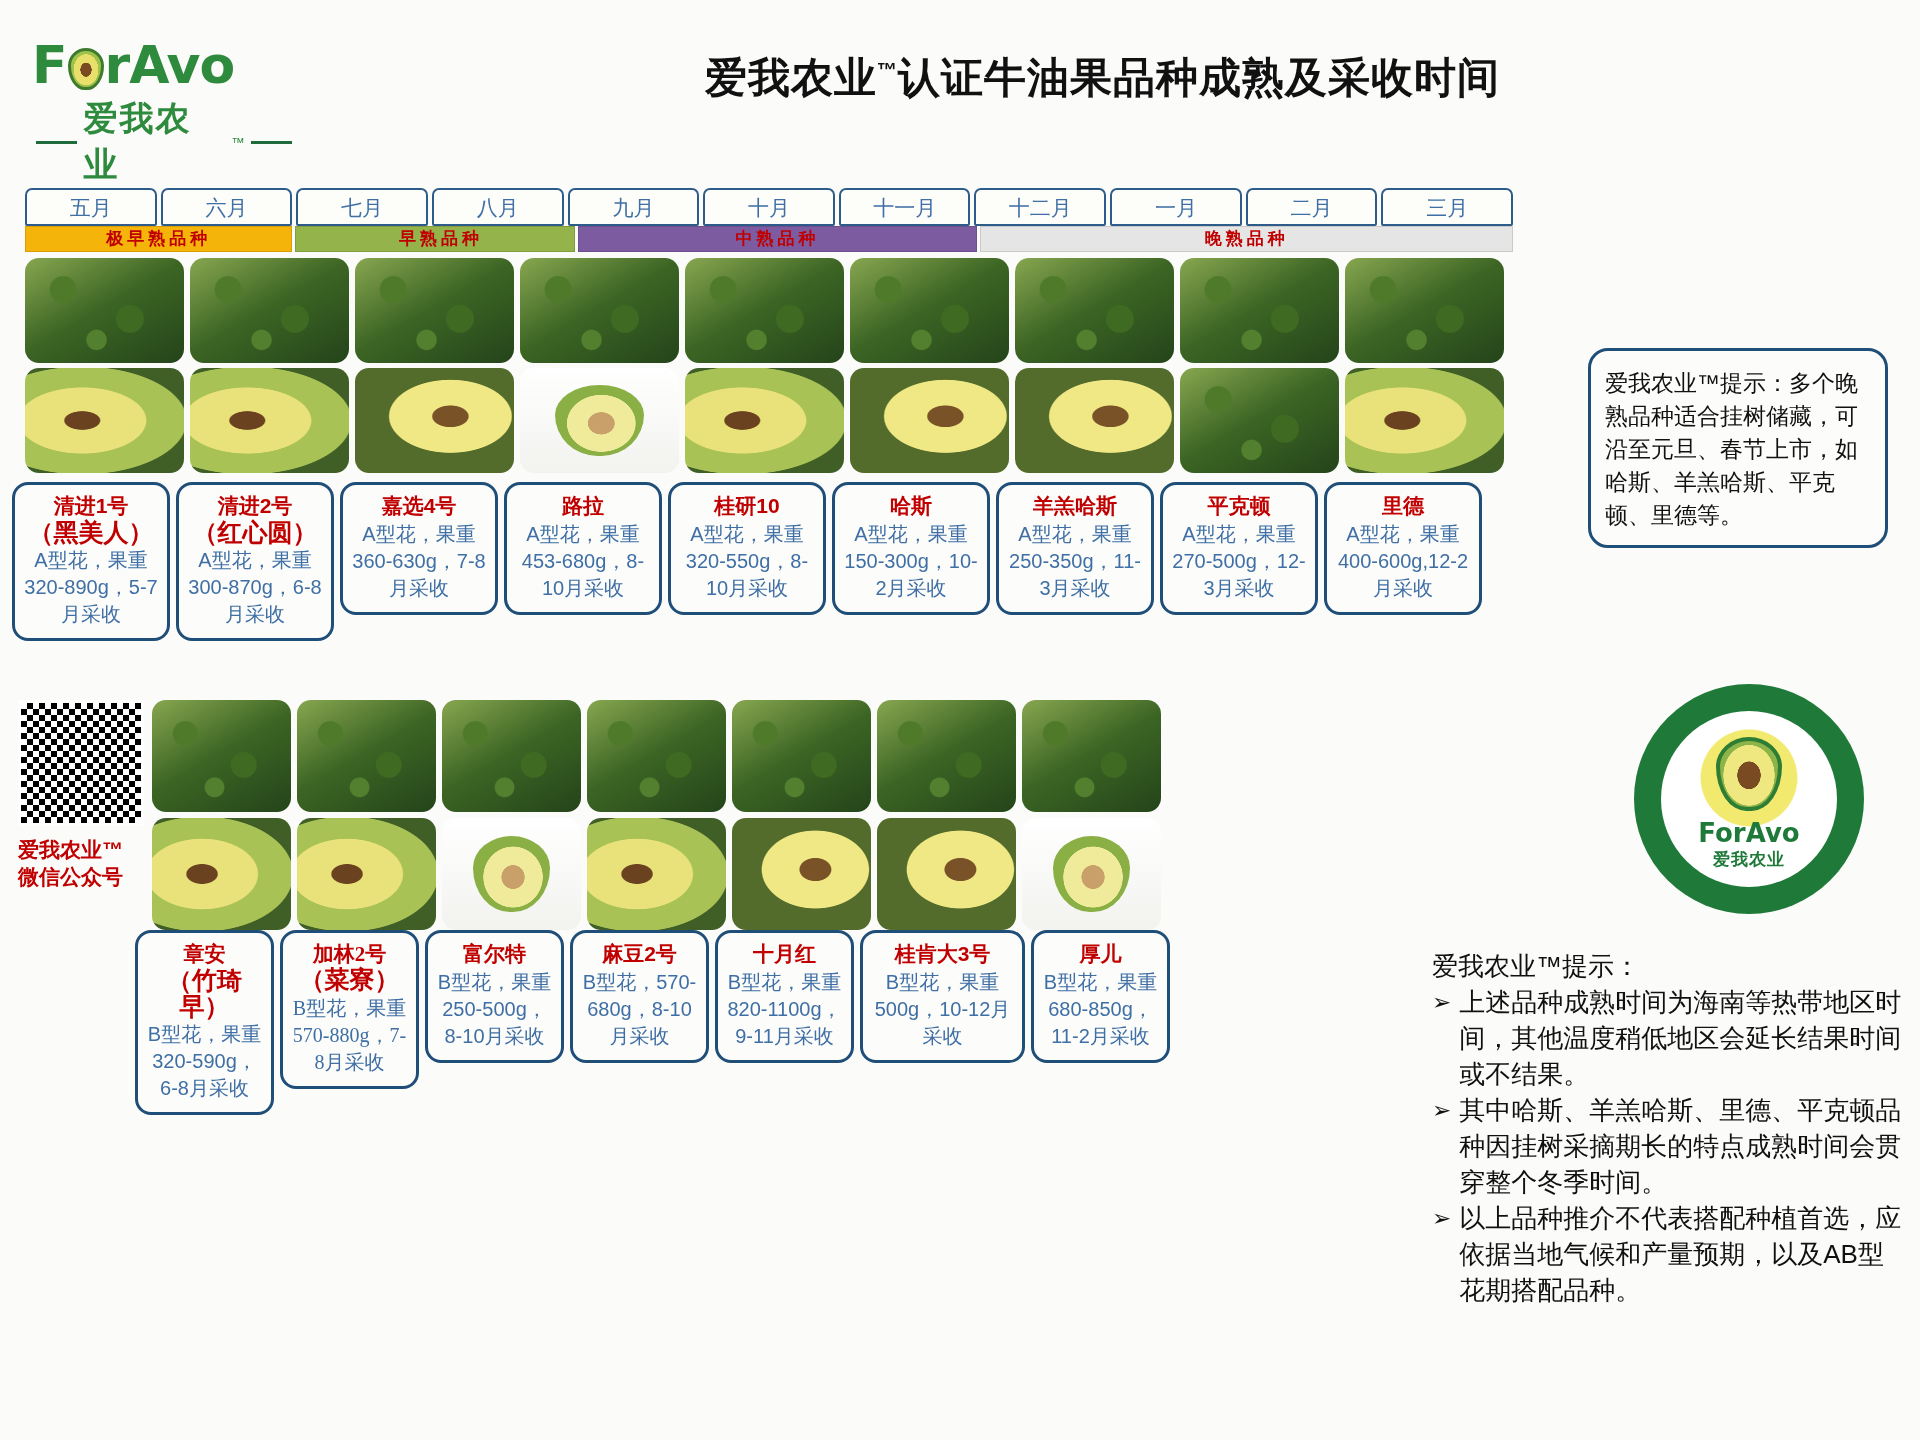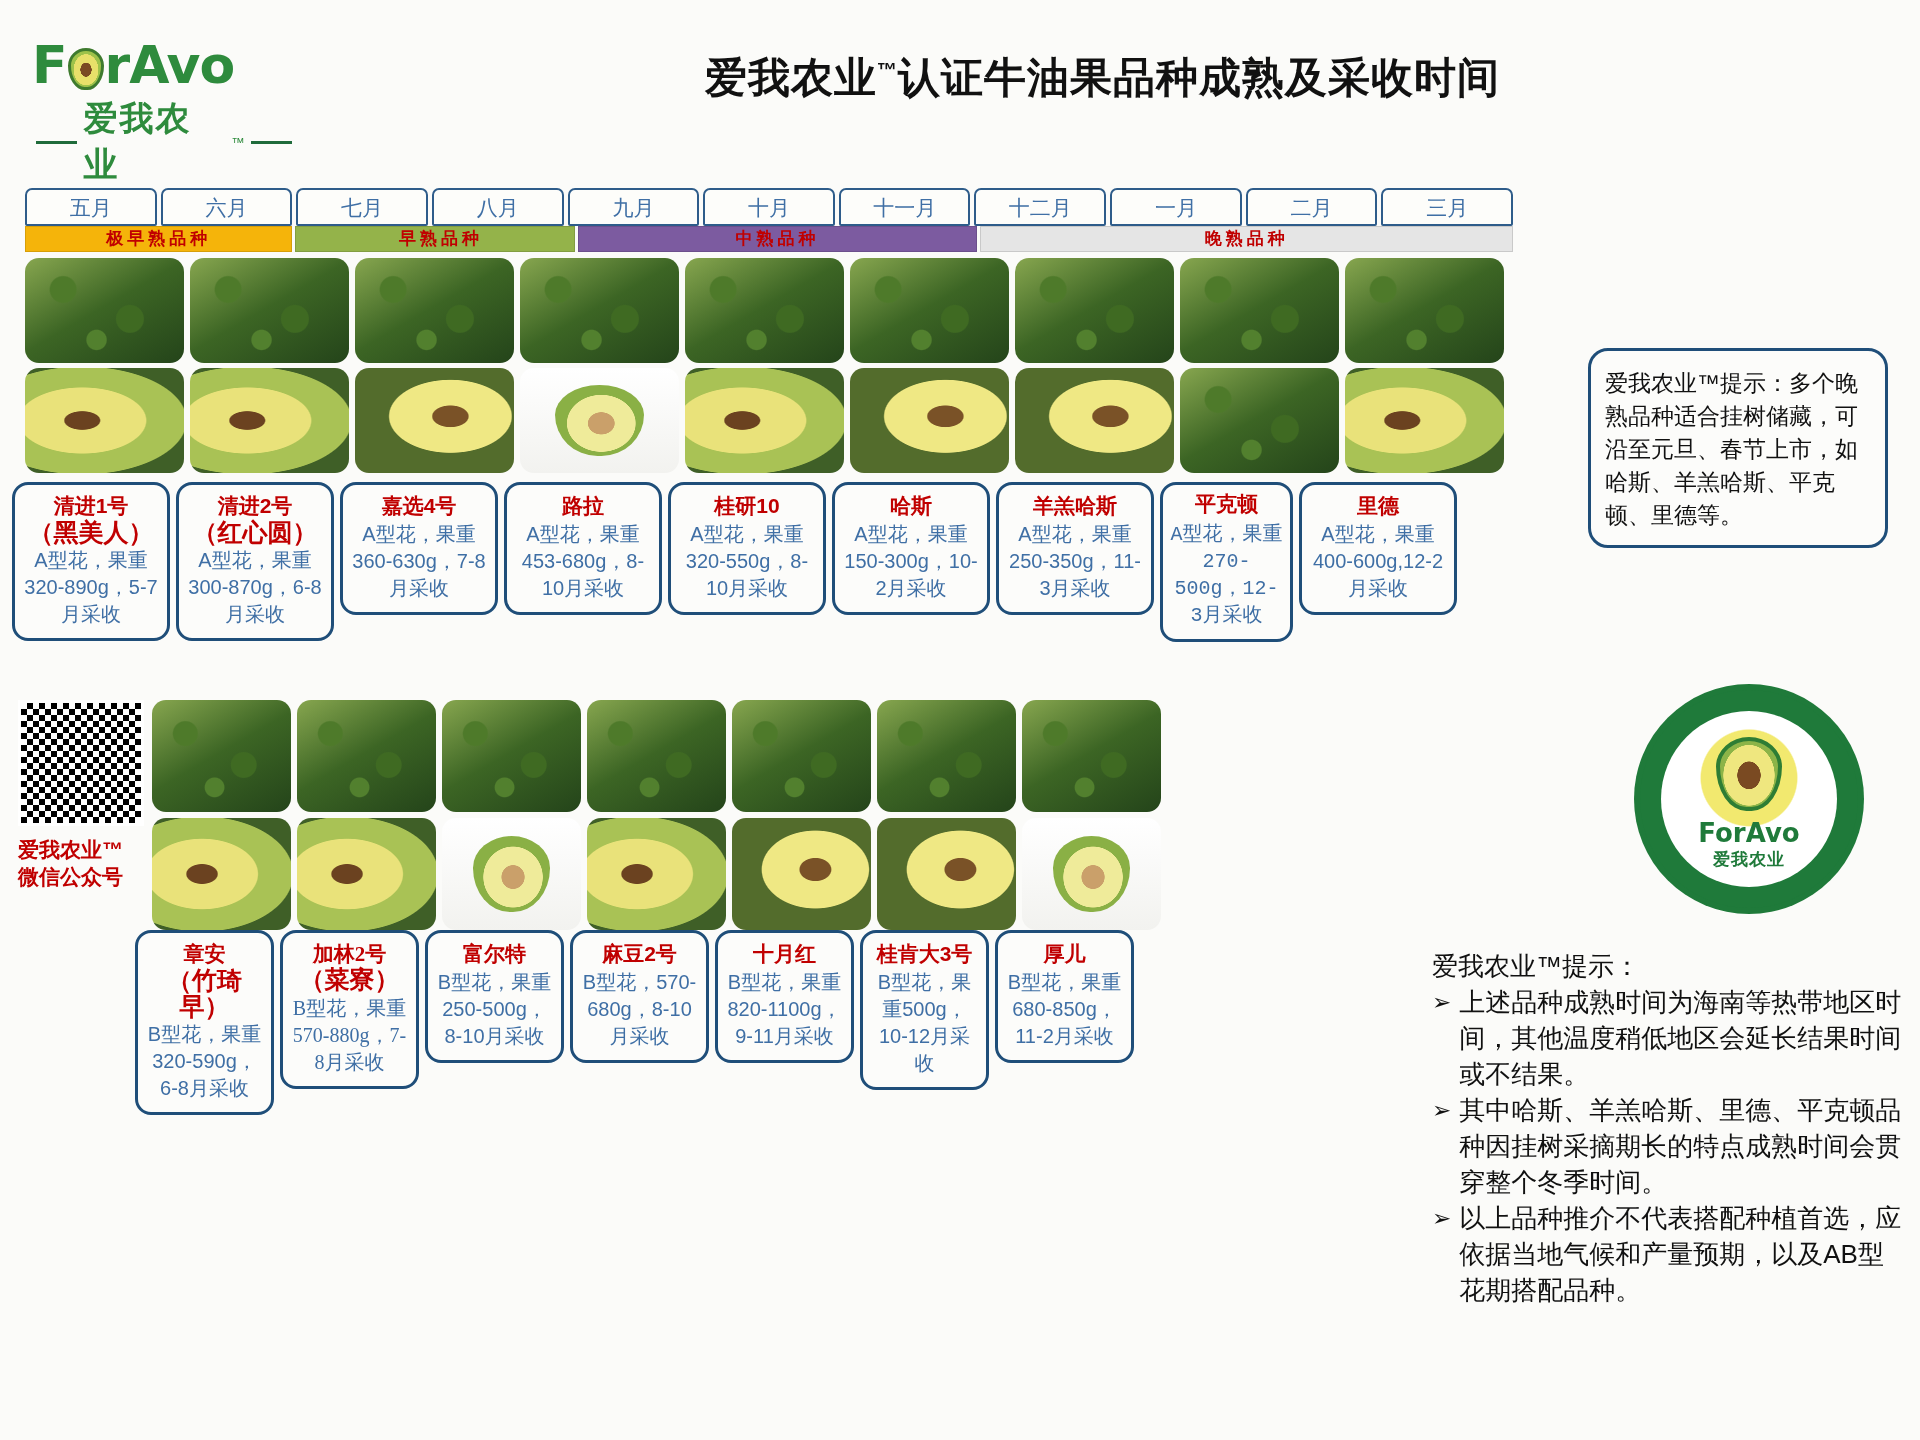--- a/index.html
+++ b/index.html
@@ -215,21 +215,21 @@
         <div class="card-desc">A型花，果重320-550g，8-10月采收</div>
       </div>
       <div class="card" style="width: 158px;">
         <div class="card-name">哈斯</div>
         <div class="card-desc">A型花，果重150-300g，10-2月采收</div>
       </div>
       <div class="card" style="width: 158px;">
         <div class="card-name">羊羔哈斯</div>
         <div class="card-desc">A型花，果重250-350g，11-3月采收</div>
       </div>
-      <div class="card" style="width: 133px; font-family: Liberation Mono, monospace;">
+      <div class="card" style="width: 158px;">
         <div class="card-name">平克顿</div>
         <div class="card-desc">A型花，果重270-500g，12-3月采收</div>
       </div>
       <div class="card" style="width: 158px;">
         <div class="card-name">里德</div>
         <div class="card-desc">A型花，果重400-600g,12-2月采收</div>
       </div>
     </div>
 
   <div class="tip-box">爱我农业™提示：多个晚熟品种适合挂树储藏，可沿至元旦、春节上市，如哈斯、羊羔哈斯、平克顿、里德等。</div>
@@ -285,21 +285,21 @@
         <div class="card-desc">B型花，果重250-500g，8-10月采收</div>
       </div>
       <div class="card" style="width: 139px;">
         <div class="card-name">麻豆2号</div>
         <div class="card-desc">B型花，570-680g，8-10月采收</div>
       </div>
       <div class="card" style="width: 139px;">
         <div class="card-name">十月红</div>
         <div class="card-desc">B型花，果重820-1100g，9-11月采收</div>
       </div>
-      <div class="card" style="width: 129px;">
+      <div class="card" style="width: 165px;">
         <div class="card-name">桂肯大3号</div>
         <div class="card-desc">B型花，果重500g，10-12月采收</div>
       </div>
       <div class="card" style="width: 139px;">
         <div class="card-name">厚儿</div>
         <div class="card-desc">B型花，果重680-850g，11-2月采收</div>
       </div>
     </div>
 
   <div class="notes">

